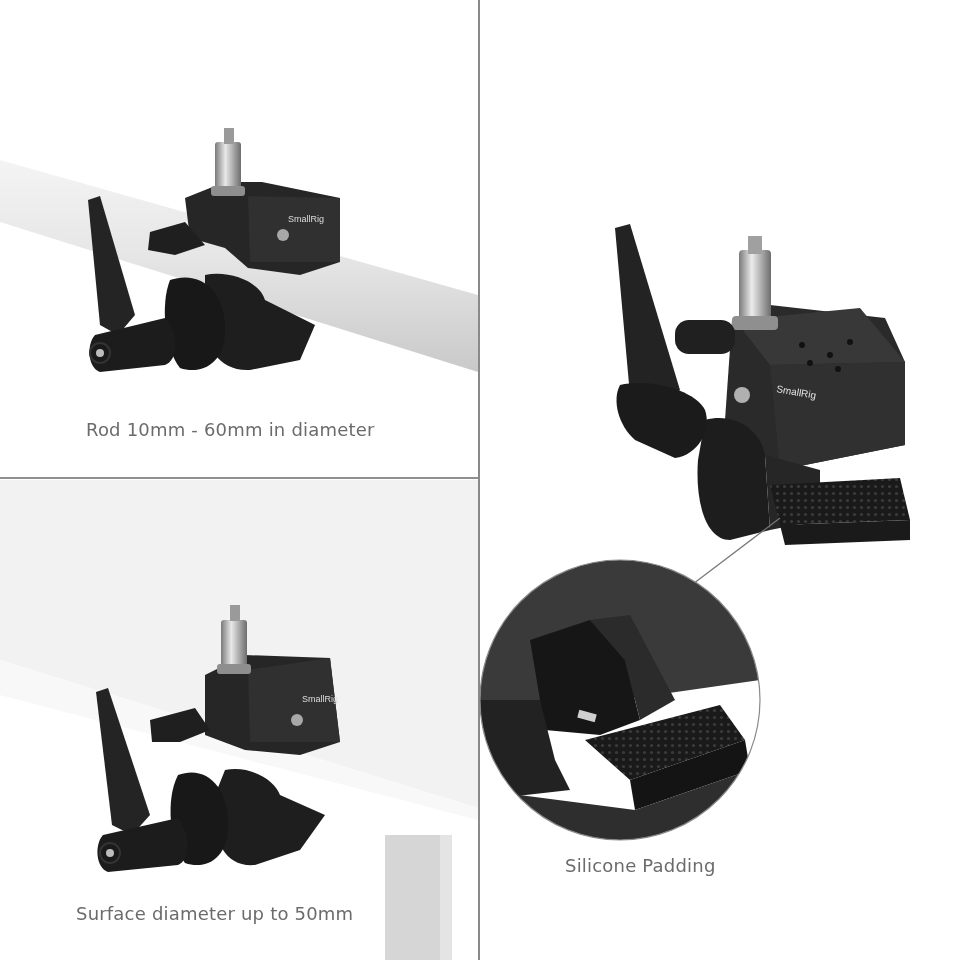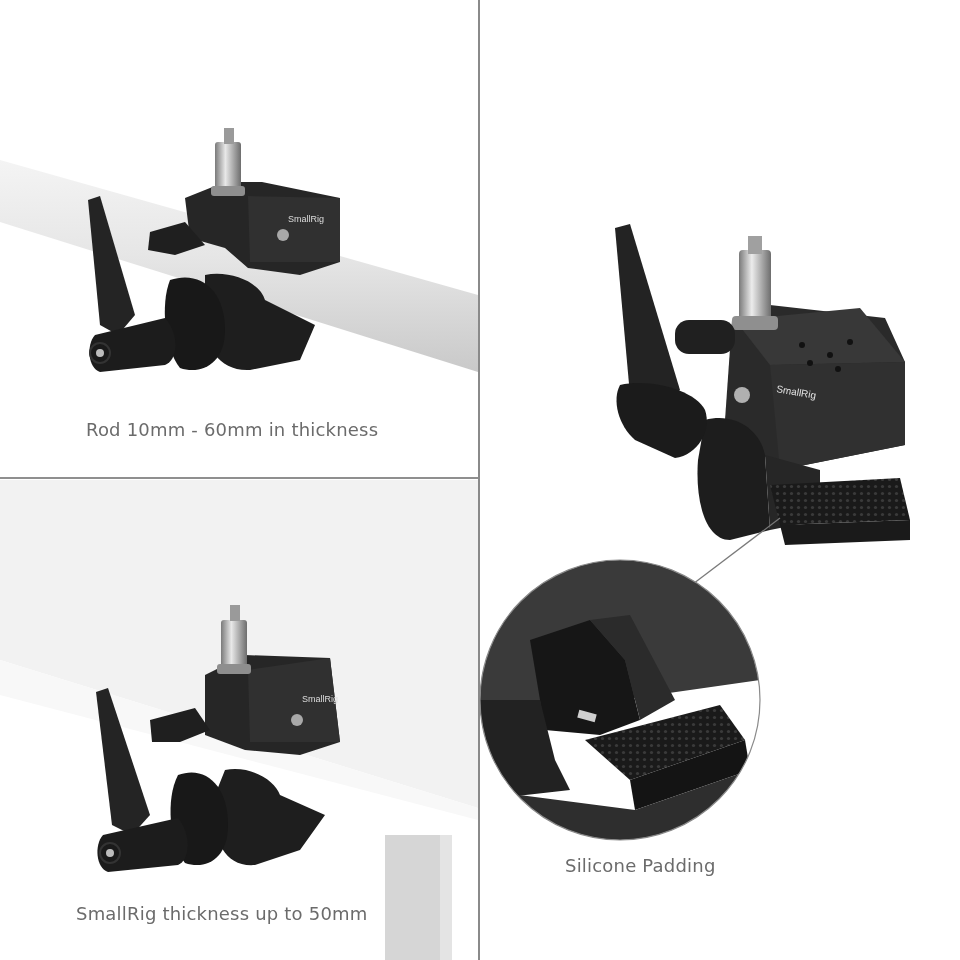--- a/index.html
+++ b/index.html
@@ -46,21 +46,21 @@
     <text x="288" y="222" font-size="9" fill="#dddddd" font-family="Liberation Sans, sans-serif">SmallRig</text>
 
     <path d="M205,275 C230,270 260,282 265,300 L315,325 L300,360 L250,370 C215,372 200,340 205,300 Z" fill="#1e1e1e"></path>
     <path d="M170,280 C200,270 225,290 225,330 C225,365 200,375 180,368 C165,350 160,305 170,280 Z" fill="#181818"></path>
 
     <path d="M88,200 L100,196 L135,315 L118,335 L100,325 Z" fill="#242424"></path>
     <path d="M95,335 L165,318 C180,335 178,360 165,365 L100,372 C88,368 86,345 95,335 Z" fill="#1c1c1c"></path>
     <circle cx="100" cy="353" r="10" fill="#1a1a1a" stroke="#333" stroke-width="2"></circle>
     <circle cx="100" cy="353" r="4" fill="#bdbdbd"></circle>
   </svg>
-  <div class="caption" style="left:86px; top:419px;">Rod 10mm - 60mm in thickness</div>
+  <div class="caption" style="left:86px; top:419px;">Rod 10mm - 60mm in diameter</div>
 </div>
 
 <div class="panel" id="p-surface">
   <svg width="478" height="480" viewBox="0 0 478 480">
     <defs>
       <linearGradient id="pin2" x1="0" y1="0" x2="1" y2="0">
         <stop offset="0" stop-color="#7a7a7a"></stop>
         <stop offset="0.4" stop-color="#e8e8e8"></stop>
         <stop offset="1" stop-color="#6d6d6d"></stop>
       </linearGradient>
@@ -83,21 +83,21 @@
     <text x="302" y="222" font-size="9" fill="#dddddd" font-family="Liberation Sans, sans-serif">SmallRig</text>
 
     <path d="M225,290 C250,285 275,300 280,315 L325,335 L300,370 L255,385 C220,388 210,350 215,315 Z" fill="#1e1e1e"></path>
     <path d="M178,295 C205,285 228,305 228,345 C228,380 205,390 185,383 C170,365 165,320 178,295 Z" fill="#181818"></path>
 
     <path d="M96,212 L108,208 L150,335 L132,355 L112,345 Z" fill="#242424"></path>
     <path d="M103,355 L178,338 C192,355 190,380 178,385 L108,392 C96,388 94,365 103,355 Z" fill="#1c1c1c"></path>
     <circle cx="110" cy="373" r="10" fill="#1a1a1a" stroke="#333" stroke-width="2"></circle>
     <circle cx="110" cy="373" r="4" fill="#bdbdbd"></circle>
   </svg>
-  <div class="caption" style="left:76px; top:423px;">SmallRig thickness up to 50mm</div>
+  <div class="caption" style="left:76px; top:423px;">Surface diameter up to 50mm</div>
 </div>
 
 <div class="panel" id="p-detail">
   <svg width="480" height="960" viewBox="0 0 480 960">
     <defs>
       <linearGradient id="pin3" x1="0" y1="0" x2="1" y2="0">
         <stop offset="0" stop-color="#7a7a7a"></stop>
         <stop offset="0.4" stop-color="#ececec"></stop>
         <stop offset="1" stop-color="#6d6d6d"></stop>
       </linearGradient>

